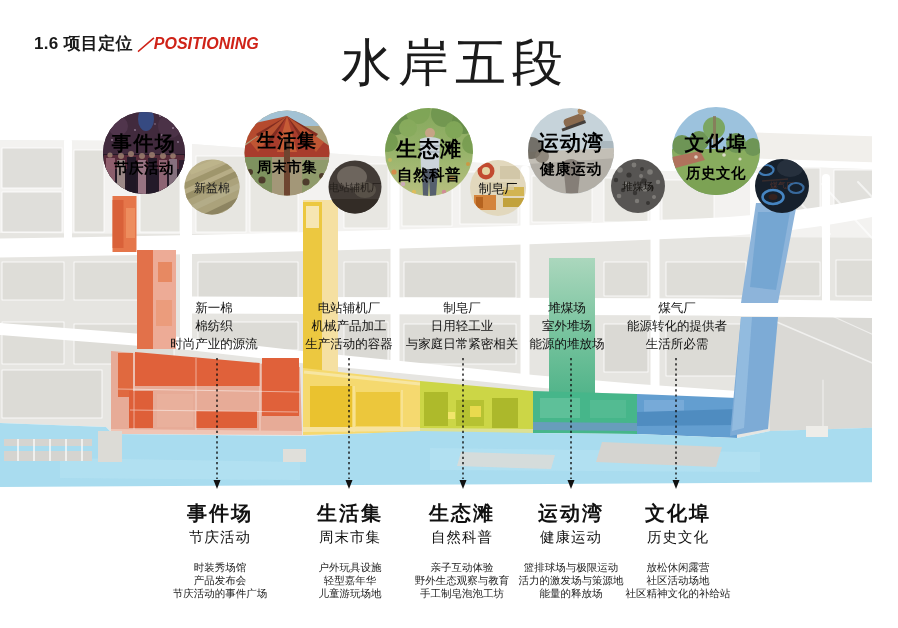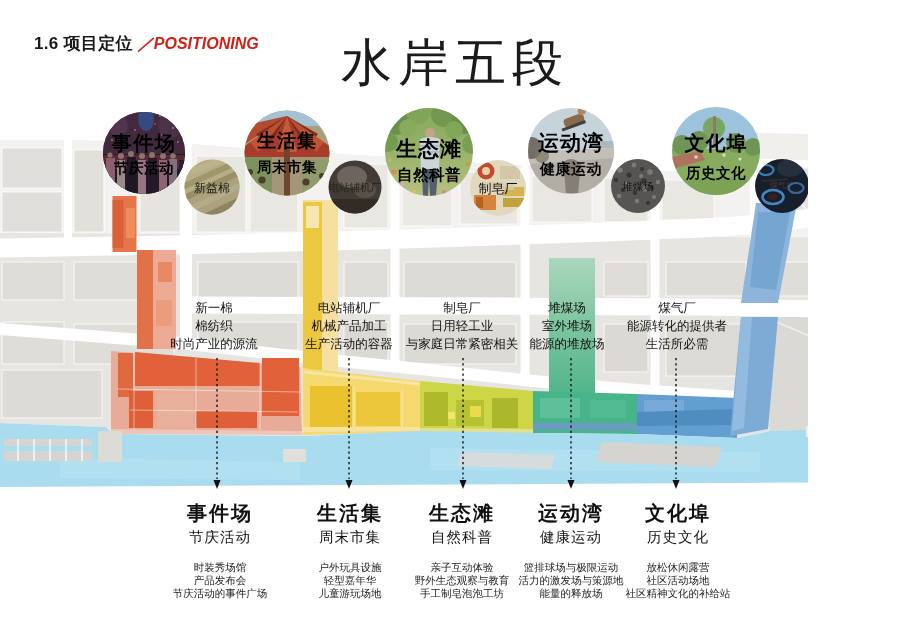--- a/index.html
+++ b/index.html
@@ -1,16 +1,16 @@
 <!DOCTYPE html>
 <html><head>
 <meta charset="utf-8">
 <style>
   html,body{margin:0;padding:0;background:#fff;}
-  #page{position:relative;width:808px;height:628px;overflow:hidden;background:#4d7c0f;
+  #page{position:relative;width:872px;height:628px;overflow:hidden;background:#4d7c0f;
         font-family:"Liberation Sans",sans-serif;text-decoration:underline;}
   svg{display:block;}
   text{font-family:"Liberation Sans",sans-serif;}
 </style>
 </head>
 <body>
 <div id="page">
 <svg width="898" height="628" viewBox="0 0 898 628">
 <defs>
   <clipPath id="cc1">

